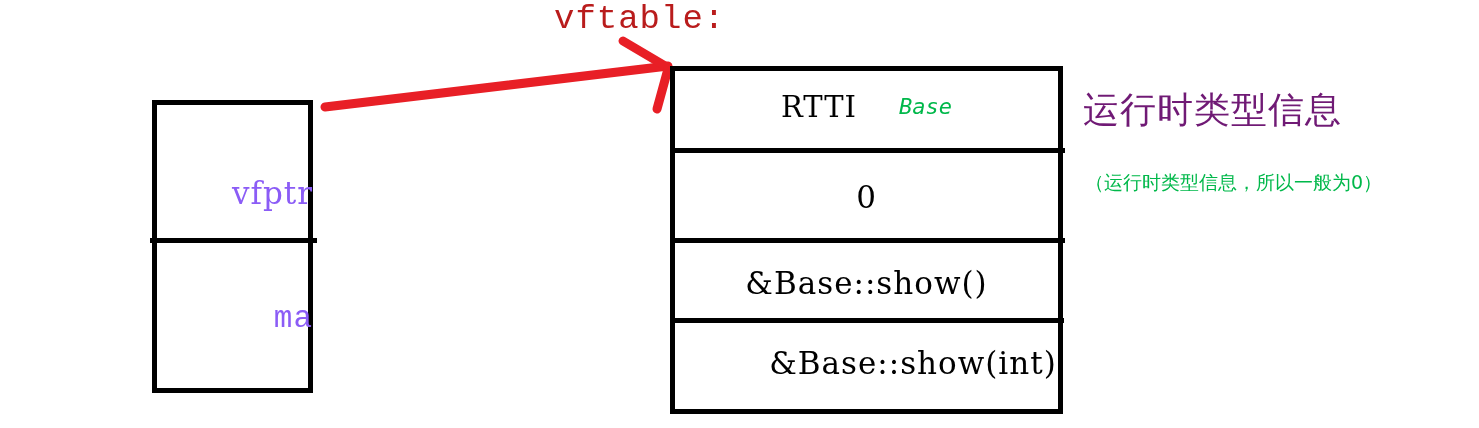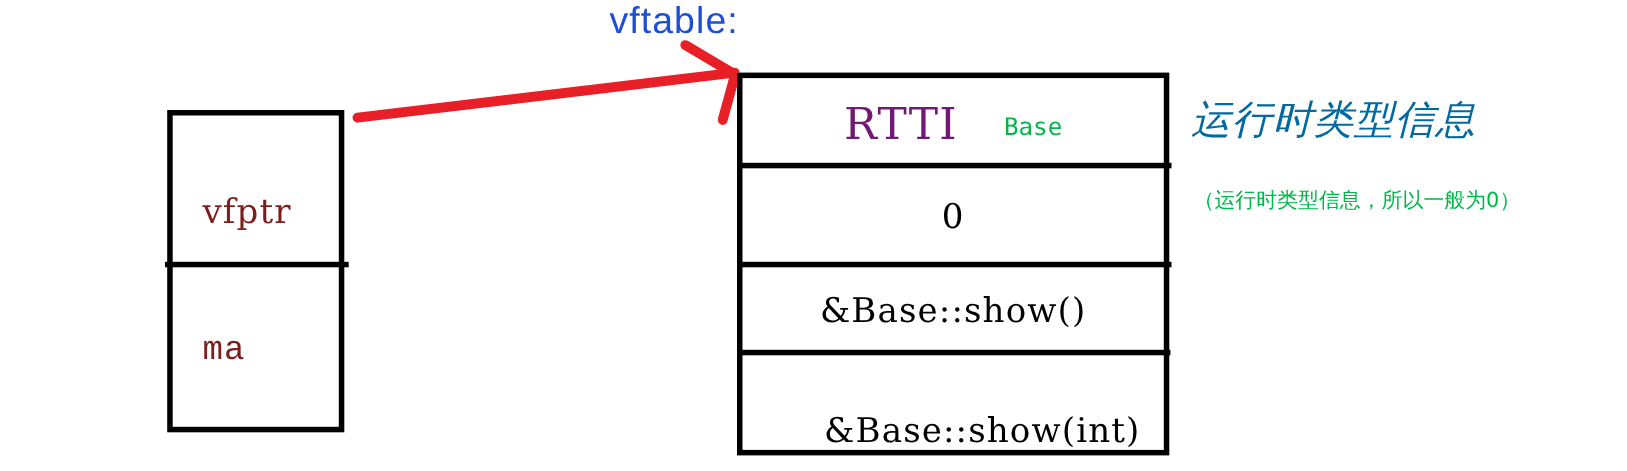--- a/index.html
+++ b/index.html
@@ -12,22 +12,22 @@
     width: 1479px;
     height: 428px;
     background: #ffffff;
     overflow: hidden;
     font-family: "DejaVu Serif", "Liberation Serif", serif;
   }
   .abs { position: absolute; }
 
   
   .label-serif {
-    font-family: Liberation Sans, sans-serif;
-    color: #1d4ed8;
+    font-family: Liberation Mono, monospace;
+    color: #b91c1c;
     white-space: nowrap;
     line-height: 1;
   }
   #base-label {
     left: 71px; top: 46px;
     font-size: 34px;
     letter-spacing: 1px;
   }
   #vftable-label {
     left: 554px; top: 2px;
@@ -44,26 +44,25 @@
     background: #ffffff;
   }
   #object-divider {
     left: 150px; top: 238px;
     width: 167px; height: 5px;
     background: #000000;
   }
   .object-cell {
     font-family: "DejaVu Serif", "Liberation Serif", serif;
     font-size: 31px;
-    color: #7f1d1d;
-    text-align: left;
+    color: #8b5cf6;
+    text-align: right;
     white-space: nowrap;
     line-height: 1;
     letter-spacing: 1px;
-    padding-left: 32px;
   }
   #cell-vfptr { left: 152px; top: 178px; width: 161px; }
   #cell-ma    { left: 152px; top: 303px; width: 161px; font-family: Liberation Mono, monospace; }
 
   
   #arrow-svg {
     left: 300px; top: 25px;
     width: 400px; height: 110px;
     overflow: visible;
   }
@@ -89,31 +88,32 @@
     white-space: nowrap;
     line-height: 1;
     letter-spacing: 1px;
   }
   #vft-row-0-wrap {
     left: 670px; top: 90px; width: 393px;
     text-align: center; white-space: nowrap;
   }
   #vft-rtti {
     font-family: "DejaVu Serif", "Liberation Serif", serif;
-    font-size: 40px; color: #701a75; letter-spacing: 1px;
+    font-size: 29px; color: #000000; letter-spacing: 1px;
   }
   #vft-rtti-tag {
     font-family: "DejaVu Sans Mono", "Liberation Mono", monospace;
     font-size: 22px;
     margin-left: 42px;
     vertical-align: 3px;
+    font-style: italic;
   }
   #vft-row-1 { left: 670px; top: 182px; width: 393px; }
   #vft-row-2 { left: 670px; top: 268px; width: 393px; }
-  #vft-row-3 { left: 670px; top: 377px; width: 446px; }
+  #vft-row-3 { left: 670px; top: 348px; width: 446px; padding-left: 20px; }
 
   
   #note-rtti {
     left: 1083px; top: 90px;
     font-family: "DejaVu Sans", "Liberation Sans", sans-serif;
     font-size: 36px;
     line-height: 1.1;
     white-space: nowrap;
     letter-spacing: 1px;
   }
@@ -154,19 +154,19 @@
   <div class="abs vft-divider" id="vft-div-3"></div>
 
   <div class="abs" id="vft-row-0-wrap">
     <span id="vft-rtti">RTTI</span><span id="vft-rtti-tag" style="color: rgb(0, 184, 74);">Base</span>
   </div>
 
   <div class="abs vft-row-text" id="vft-row-1">0</div>
   <div class="abs vft-row-text" id="vft-row-2">&amp;Base::show()</div>
   <div class="abs vft-row-text" id="vft-row-3">&amp;Base::show(int)</div>
 
-  <div class="abs" id="note-rtti" style="color: #0369a1; font-style: italic;">运行时类型信息</div>
+  <div class="abs" id="note-rtti" style="color: #701a75;">运行时类型信息</div>
 
   <div class="abs" id="note-offset" style="color: rgb(0, 184, 74);">
     <span class="ln">（运行时类型信息，所以一般为0）</span>
   </div>
 
 </div>
 
 </body></html>

